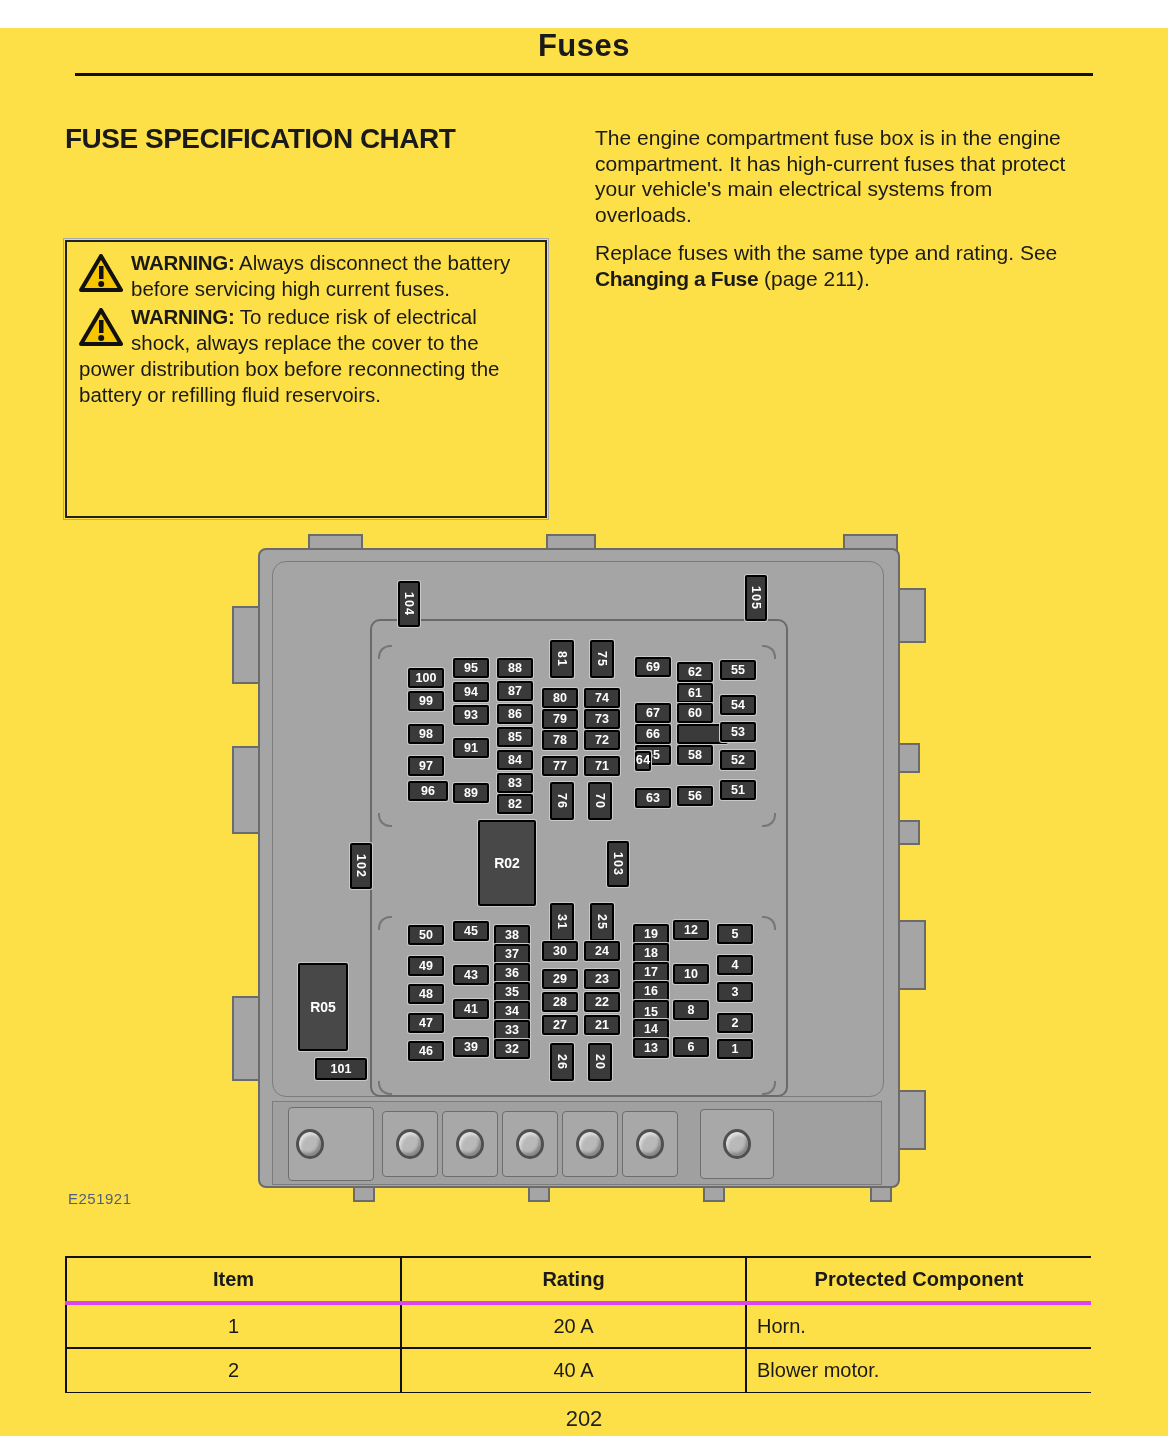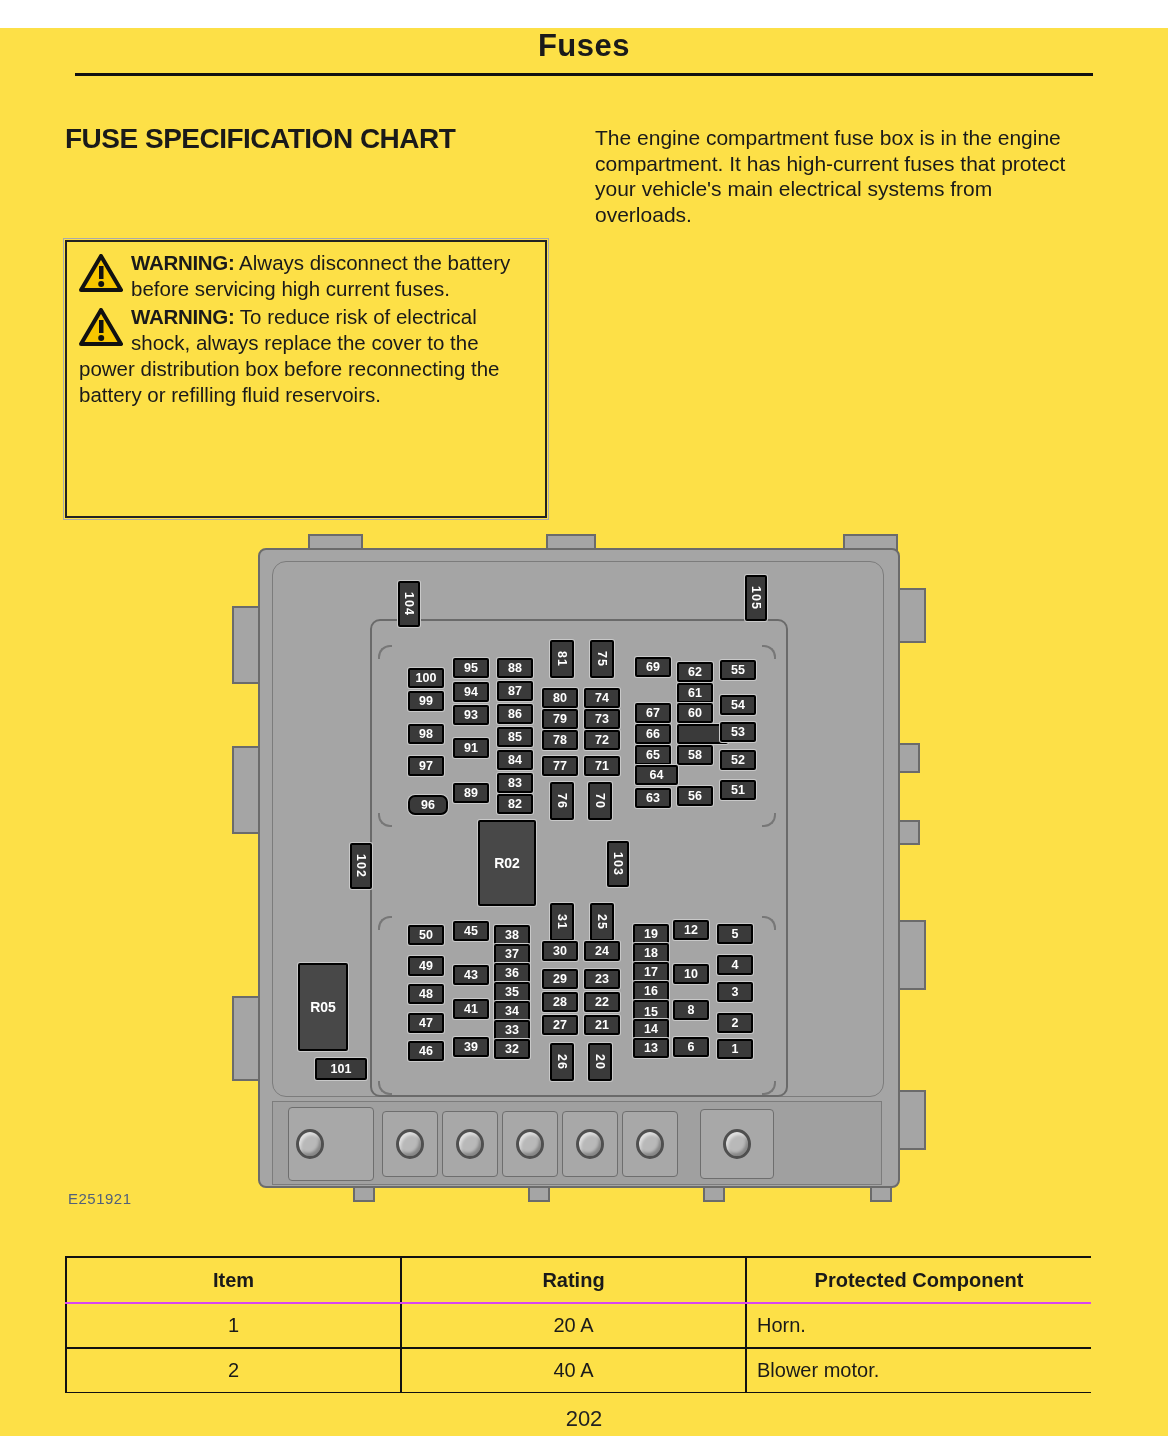--- a/index.html
+++ b/index.html
@@ -54,21 +54,21 @@
   .dlabel.vert{writing-mode:vertical-rl;letter-spacing:1px;}
   .dlabel.relay{background:#484848;font-size:14px;}
 
   .figid{position:absolute;left:68px;top:1162px;font-size:15px;color:#51607a;letter-spacing:.5px;}
 
   
   .spec-wrap{position:absolute;left:65px;top:1228px;width:1026px;height:137px;overflow:hidden;}
   table.spec{border-collapse:collapse;width:1026px;table-layout:fixed;font-size:20px;}
   table.spec th,table.spec td{border:2px solid #111;box-sizing:border-box;}
   table.spec th{height:46px;font-size:20px;font-weight:bold;text-align:center;
-                border-bottom:2px solid #d946ef;}
+                border-bottom:4px solid #d946ef;}
   table.spec td{height:45px;text-align:center;}
   table.spec td.comp{text-align:left;padding-left:10px;}
   .c-item{width:335px;} .c-rating{width:345px;} .c-comp{width:346px;}
 
   .page-num{position:absolute;left:0;top:1378px;width:100%;text-align:center;
             font-size:22px;color:#222;}
 </style>
 </head>
 <body>
 
@@ -95,20 +95,21 @@
         <polygon points="22,2 42,36 2,36" fill="#f7c600" stroke="#111" stroke-width="4" stroke-linejoin="round"></polygon>
         <rect x="20" y="12" width="4.5" height="13" fill="#111"></rect>
         <circle cx="22.2" cy="30" r="3" fill="#111"></circle>
       </svg><span class="wlabel">WARNING:</span>
       <span>To reduce risk of electrical shock, always replace the cover to the power distribution box before reconnecting the battery or refilling fluid reservoirs.</span>
     </p>
   </div>
 
   <div class="col-right">
     <p><span>The engine compartment fuse box is in the engine compartment. It has high-current fuses that protect your vehicle's main electrical systems from overloads.</span><span class="b"></span><span></span></p>
+    <p><span>Replace fuses with the same type and rating.  See </span><span class="b">Changing a Fuse</span><span> (page 211).</span></p>
   </div>
 
   <div class="diagram" id="diagram">
 
     <div class="tab" style="left:78px;top:1px;width:55px;height:18px;border-bottom:none;"></div>
     <div class="tab" style="left:316px;top:1px;width:50px;height:18px;border-bottom:none;"></div>
     <div class="tab" style="left:613px;top:1px;width:55px;height:18px;border-bottom:none;"></div>
 
     <div class="tab" style="left:2px;top:73px;width:30px;height:78px;"></div>
     <div class="tab" style="left:2px;top:213px;width:30px;height:88px;"></div>
@@ -161,21 +162,21 @@
       <div class="dlabel" style="left: 223px; top: 125px; width: 36px; height: 20px;">95</div>
       <div class="dlabel" style="left: 267px; top: 125px; width: 36px; height: 20px;">88</div>
       <div class="dlabel" style="left: 178px; top: 158px; width: 36px; height: 20px;">99</div>
       <div class="dlabel" style="left: 223px; top: 149px; width: 36px; height: 20px;">94</div>
       <div class="dlabel" style="left: 267px; top: 148px; width: 36px; height: 20px;">87</div>
       <div class="dlabel" style="left: 178px; top: 191px; width: 36px; height: 20px;">98</div>
       <div class="dlabel" style="left: 223px; top: 172px; width: 36px; height: 20px;">93</div>
       <div class="dlabel" style="left: 267px; top: 171px; width: 36px; height: 20px;">86</div>
       <div class="dlabel" style="left: 178px; top: 223px; width: 36px; height: 20px;">97</div>
       <div class="dlabel" style="left: 267px; top: 194px; width: 36px; height: 20px;">85</div>
-      <div class="dlabel" style="left: 178px; top: 262px; width: 40px; height: 20px; border-radius: 7px;">96</div>
+      <div class="dlabel" style="left: 178px; top: 248px; width: 40px; height: 20px;">96</div>
       <div class="dlabel" style="left: 223px; top: 205px; width: 36px; height: 20px;">91</div>
       <div class="dlabel" style="left: 267px; top: 217px; width: 36px; height: 20px;">84</div>
       <div class="dlabel" style="left: 267px; top: 240px; width: 36px; height: 20px;">83</div>
       <div class="dlabel" style="left: 223px; top: 250px; width: 36px; height: 20px;">89</div>
       <div class="dlabel" style="left: 267px; top: 261px; width: 36px; height: 20px;">82</div>
       <div class="dlabel vert" style="left: 320px; top: 107px; width: 24px; height: 38px;">81</div>
       <div class="dlabel vert" style="left: 360px; top: 107px; width: 24px; height: 38px;">75</div>
       <div class="dlabel" style="left: 312px; top: 155px; width: 36px; height: 20px;">80</div>
       <div class="dlabel" style="left: 354px; top: 155px; width: 36px; height: 20px;">74</div>
       <div class="dlabel" style="left: 312px; top: 176px; width: 36px; height: 20px;">79</div>
@@ -192,21 +193,21 @@
       <div class="dlabel" style="left: 447px; top: 150px; width: 36px; height: 20px;">61</div>
       <div class="dlabel" style="left: 405px; top: 170px; width: 36px; height: 20px;">67</div>
       <div class="dlabel" style="left: 447px; top: 170px; width: 36px; height: 20px;">60</div>
       <div class="dlabel" style="left: 490px; top: 162px; width: 36px; height: 20px;">54</div>
       <div class="dlabel" style="left: 405px; top: 191px; width: 36px; height: 20px;">66</div>
       <div class="dlabel" style="left: 447px; top: 191px; width: 36px; height: 20px; padding-left: 47px;">59</div>
       <div class="dlabel" style="left: 490px; top: 189px; width: 36px; height: 20px;">53</div>
       <div class="dlabel" style="left: 405px; top: 212px; width: 36px; height: 20px;">65</div>
       <div class="dlabel" style="left: 447px; top: 212px; width: 36px; height: 20px;">58</div>
       <div class="dlabel" style="left: 490px; top: 217px; width: 36px; height: 20px;">52</div>
-      <div class="dlabel" style="left: 405px; top: 232px; width: 43px; height: 20px;">64</div>
+      <div class="dlabel" style="left: 405px; top: 218px; width: 16px; height: 20px; font-family: Liberation Mono, monospace;">64</div>
       <div class="dlabel" style="left: 405px; top: 255px; width: 36px; height: 20px;">63</div>
       <div class="dlabel" style="left: 447px; top: 253px; width: 36px; height: 20px;">56</div>
       <div class="dlabel" style="left: 490px; top: 247px; width: 36px; height: 20px;">51</div>
       <div class="dlabel vert" style="left: 120px; top: 310px; width: 22px; height: 46px;">102</div>
       <div class="dlabel relay" style="left: 248px; top: 287px; width: 58px; height: 86px;">R02</div>
       <div class="dlabel vert" style="left: 377px; top: 308px; width: 22px; height: 46px;">103</div>
       <div class="dlabel relay" style="left: 68px; top: 430px; width: 50px; height: 88px;">R05</div>
       <div class="dlabel" style="left: 85px; top: 525px; width: 52px; height: 22px;">101</div>
       <div class="dlabel" style="left: 178px; top: 392px; width: 36px; height: 20px;">50</div>
       <div class="dlabel" style="left: 223px; top: 388px; width: 36px; height: 20px;">45</div>

